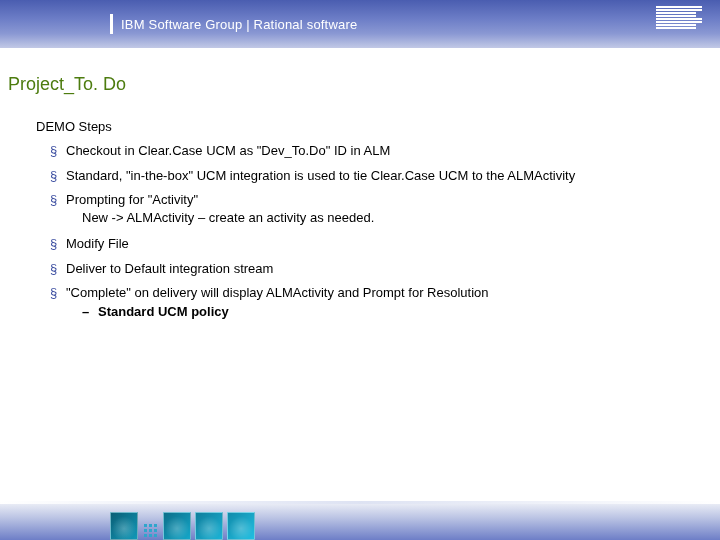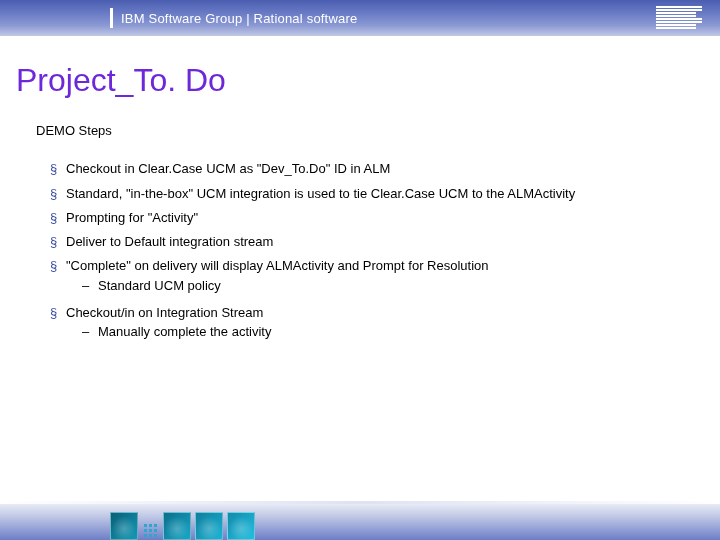--- a/index.html
+++ b/index.html
@@ -5,21 +5,21 @@
   html,body{margin:0;padding:0}
   body{
     width:720px;height:540px;
     font-family:Arial,Helvetica,sans-serif;
     background:#fff;
     position:relative;
     overflow:hidden;
   }
   
   .banner{
-    height:36px;
+    height:48px;
     background:linear-gradient(#4a5db0 0%,#6d7ec7 40%,#8a98d3 70%,#c2c9e6 100%);
     display:flex;align-items:center;
     position:relative;
   }
   .banner-sep{
     width:3px;height:20px;background:#fff;
     margin-left:110px;
   }
   .banner-title{
     color:#fff;font-size:13px;
@@ -36,34 +36,34 @@
   .ibm-logo .stripe.s1{width:46px}
   .ibm-logo .stripe.s2{width:46px}
   .ibm-logo .stripe.s3{width:40px}
   .ibm-logo .stripe.s4{width:40px}
   .ibm-logo .stripe.s5{width:46px}
   .ibm-logo .stripe.s6{width:46px}
   .ibm-logo .stripe.s7{width:40px}
   .ibm-logo .stripe.s8{width:40px}
   
   .slide-title{
-    color:#6d28d9;
-    font-size:32px;
-    margin:26px 0 0 16px;
+    color:#4d7c0f;
+    font-size:18px;
+    margin:26px 0 0 8px;
     font-weight:400;
   }
   
   .content{
     margin:24px 0 0 36px;
     font-size:13px;
     color:#000;
     line-height:1.25;
   }
   .heading{
-    margin-bottom:18px;
+    margin-bottom:4px;
   }
   ul.bullets{
     list-style:none;
     padding:0;margin:0 0 0 14px;
   }
   ul.bullets>li{
     position:relative;
     padding:4px 16px 4px 16px;
   }
   ul.bullets>li::before{
@@ -71,20 +71,21 @@
     color:#3b4da0;
     position:absolute;left:0;top:4px;
     font-size:13px;
   }
   .subline{
     padding:2px 0 2px 16px;
   }
   .dash-sub{
     padding:3px 0 3px 32px;
     position:relative;
+    font-weight:bold;
   }
   .dash-sub::before{
     content:"–";
     position:absolute;left:16px;top:3px;
     color:#000;
   }
   
   .footer{
     position:absolute;left:0;right:0;bottom:0;
     height:36px;
@@ -149,38 +150,38 @@
     <li>
       <span>Checkout in Clear.Case UCM as "Dev_To.Do" ID in ALM</span>
     </li>
 
     <li>
       <span>Standard, "in-the-box" UCM integration is used to tie Clear.Case UCM to the ALMActivity</span>
     </li>
 
     <li>
       <span>Prompting for "Activity"</span>
-    </li>
-
+      <div class="subline">New -&gt; ALMActivity – create an activity as needed.</div>
+    </li>
+
+    <li>
+      <span>Modify File</span>
+    </li>
 
 
     <li>
       <span>Deliver to Default integration stream</span>
     </li>
 
     <li>
       <span>"Complete" on delivery will display ALMActivity and Prompt for Resolution</span>
       <div class="dash-sub">Standard UCM policy</div>
     </li>
 
 
-    <li>
-      <span>Checkout/in on Integration Stream</span>
-      <div class="dash-sub">Manually complete the activity</div>
-    </li>
 
   </ul>
 </div>
 
 <div class="thin-strip"></div>
 <div class="footer">
   <div class="footer-decor">
     <div class="tile t1"></div>
     <div class="dots">
       <div class="row">

